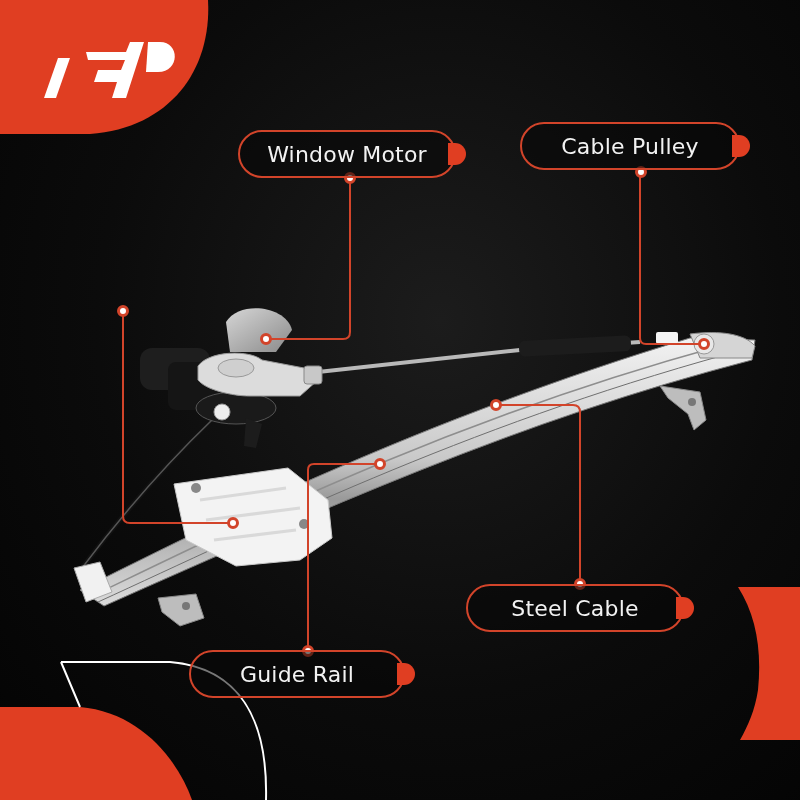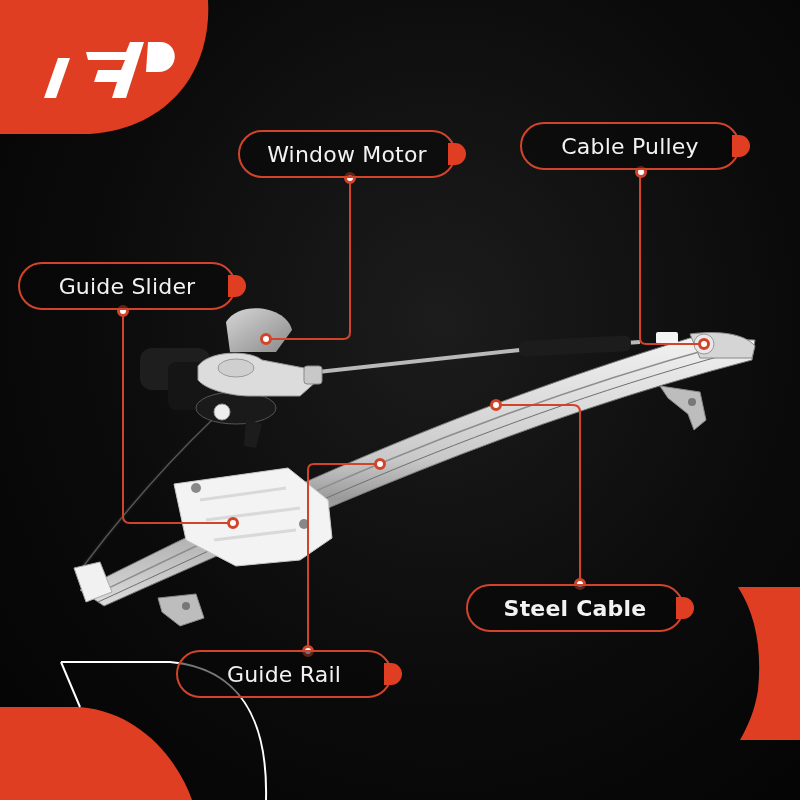--- a/index.html
+++ b/index.html
@@ -155,28 +155,24 @@
   <div class="pill" style="left:238px; top:130px; width:218px;">
     <span class="pill-label">Window Motor</span>
     <span class="pill-tab"></span>
   </div>
 
   <div class="pill" style="left:520px; top:122px; width:220px;">
     <span class="pill-label">Cable Pulley</span>
     <span class="pill-tab"></span>
   </div>
 
-  <div class="pill" style="left:18px; top:262px; width:218px;">
-    <span class="pill-label">Guide Slider</span>
-    <span class="pill-tab"></span>
-  </div>
 
-  <div class="pill" style="left:466px; top:584px; width:218px;font-weight:bold;">
+  <div class="pill" style="left:466px; top:584px; width:218px;">
     <span class="pill-label">Steel Cable</span>
     <span class="pill-tab"></span>
   </div>
 
-  <div class="pill" style="left:176px; top:650px; width:216px;">
+  <div class="pill" style="left:189px; top:650px; width:216px;">
     <span class="pill-label">Guide Rail</span>
     <span class="pill-tab"></span>
   </div>
 
 </div>
 
 </body></html>

